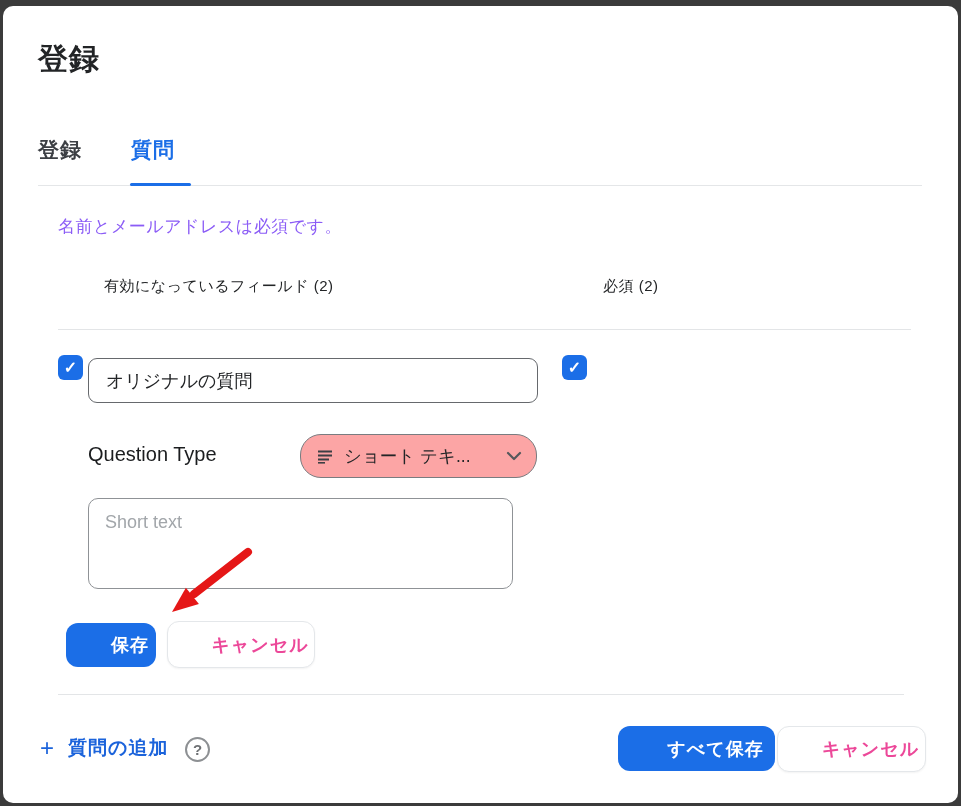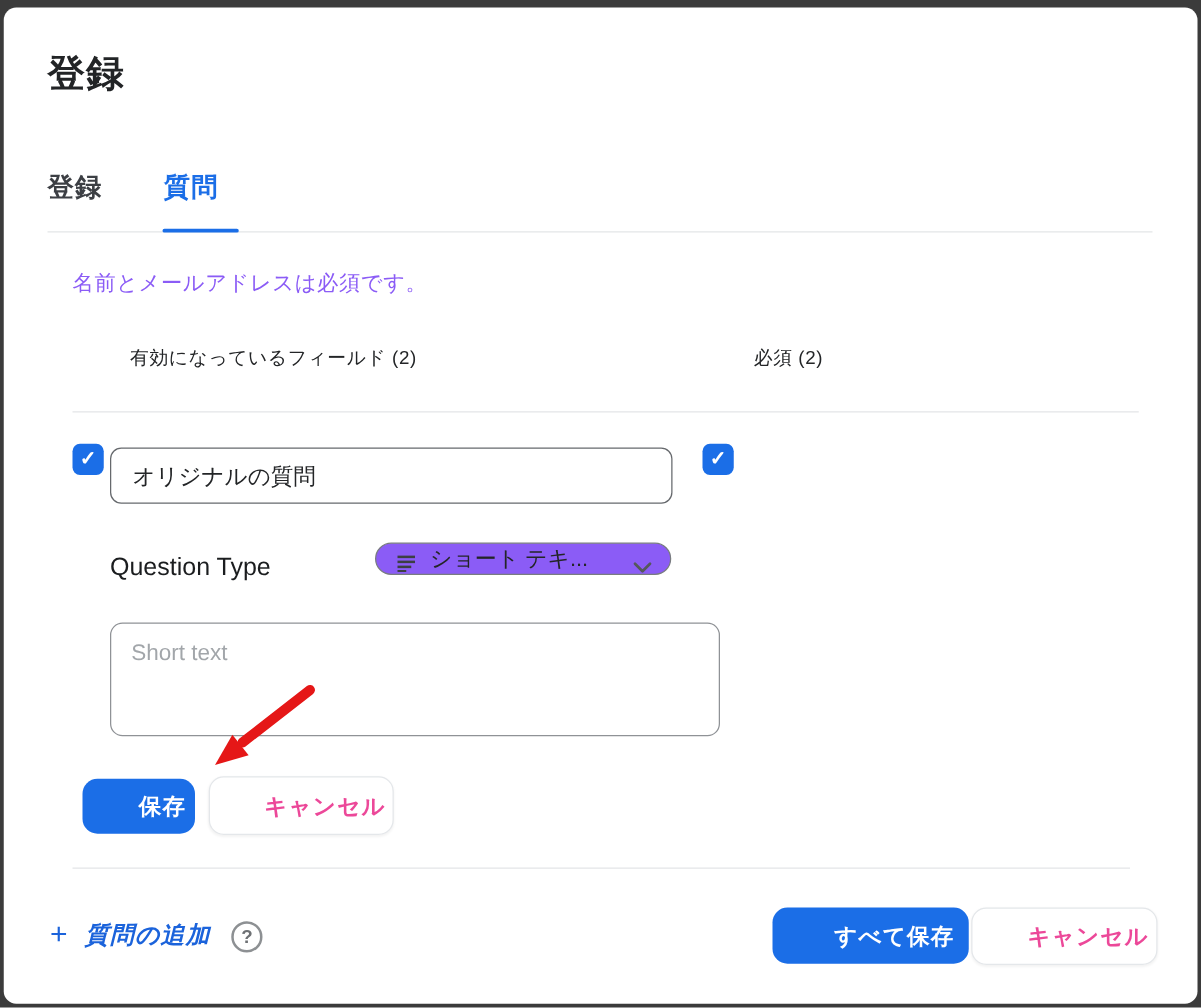--- a/index.html
+++ b/index.html
@@ -37,44 +37,44 @@
 
   .text-input {
     width:450px; height:45px; border:1.6px solid #66696d; border-radius:9px;
     font-size:18px; color:#232527; padding:0 17px; outline:none; background:#fff;
     font-family:"Liberation Sans", sans-serif;
   }
 
   .qt-label { font-size:20px; font-weight:500; color:#1b1d1f; }
 
   .dropdown {
-    width:237px; height:26px; border:1.6px solid #797c80; border-radius:21px;
-    display:flex; align-items:flex-end; padding:0 14px 0 16px; cursor:pointer; background:#8b5cf6;
+    width:237px; height:44px; border:1.6px solid #797c80; border-radius:21px;
+    display:flex; align-items:center; padding:0 14px 0 16px; cursor:pointer; background:#fca5a5;
   }
   .dropdown .dd-text { font-size:17.5px; color:#232527; margin-left:10px; flex:1; white-space:nowrap; overflow:hidden; }
   .dropdown svg { flex:none; }
 
   .answer-area {
-    width:488px; height:91px; border:1.6px solid #8f9296; border-radius:10px;
+    width:425px; height:91px; border:1.6px solid #8f9296; border-radius:10px;
     font-size:18px; color:#232527; padding:13px 16px; resize:none; outline:none;
     font-family:"Liberation Sans", sans-serif; background:#fff;
   }
   .answer-area::placeholder { color:#a2a6aa; }
 
   .btn {
     border:none; border-radius:12px; font-size:18px; font-weight:700;
     display:flex; align-items:center; justify-content:center; cursor:pointer;
     font-family:"Liberation Sans", sans-serif; letter-spacing:1px;padding-left:38px;
   }
   .btn.primary { background:#1B6EE7; color:#ffffff; }
   .btn.secondary { background:#ffffff; color:#ec4899; border:1.5px solid #e4e7ea; box-shadow:0 1px 2px rgba(0,0,0,0.05); }
 
   .add-link { display:flex; align-items:center; cursor:pointer; }
   .add-link .plus { color:#1B63DB; font-size:24px; font-weight:400; line-height:1; }
-  .add-link .link-text { color:#1B63DB; font-size:19px; font-weight:700; margin-left:14px; letter-spacing:1px;font-style:italic; }
+  .add-link .link-text { color:#1B63DB; font-size:19px; font-weight:700; margin-left:14px; letter-spacing:1px; }
 
   .help-circle {
     width:25px; height:25px; border:2px solid #8d9093; border-radius:50%;
     display:flex; align-items:center; justify-content:center; cursor:pointer;
   }
   .help-circle .qmark { color:#6e7174; font-size:15px; font-weight:600; line-height:1; }
 
   .arrow-overlay { z-index:6; pointer-events:none; }
 </style>
 </head>

